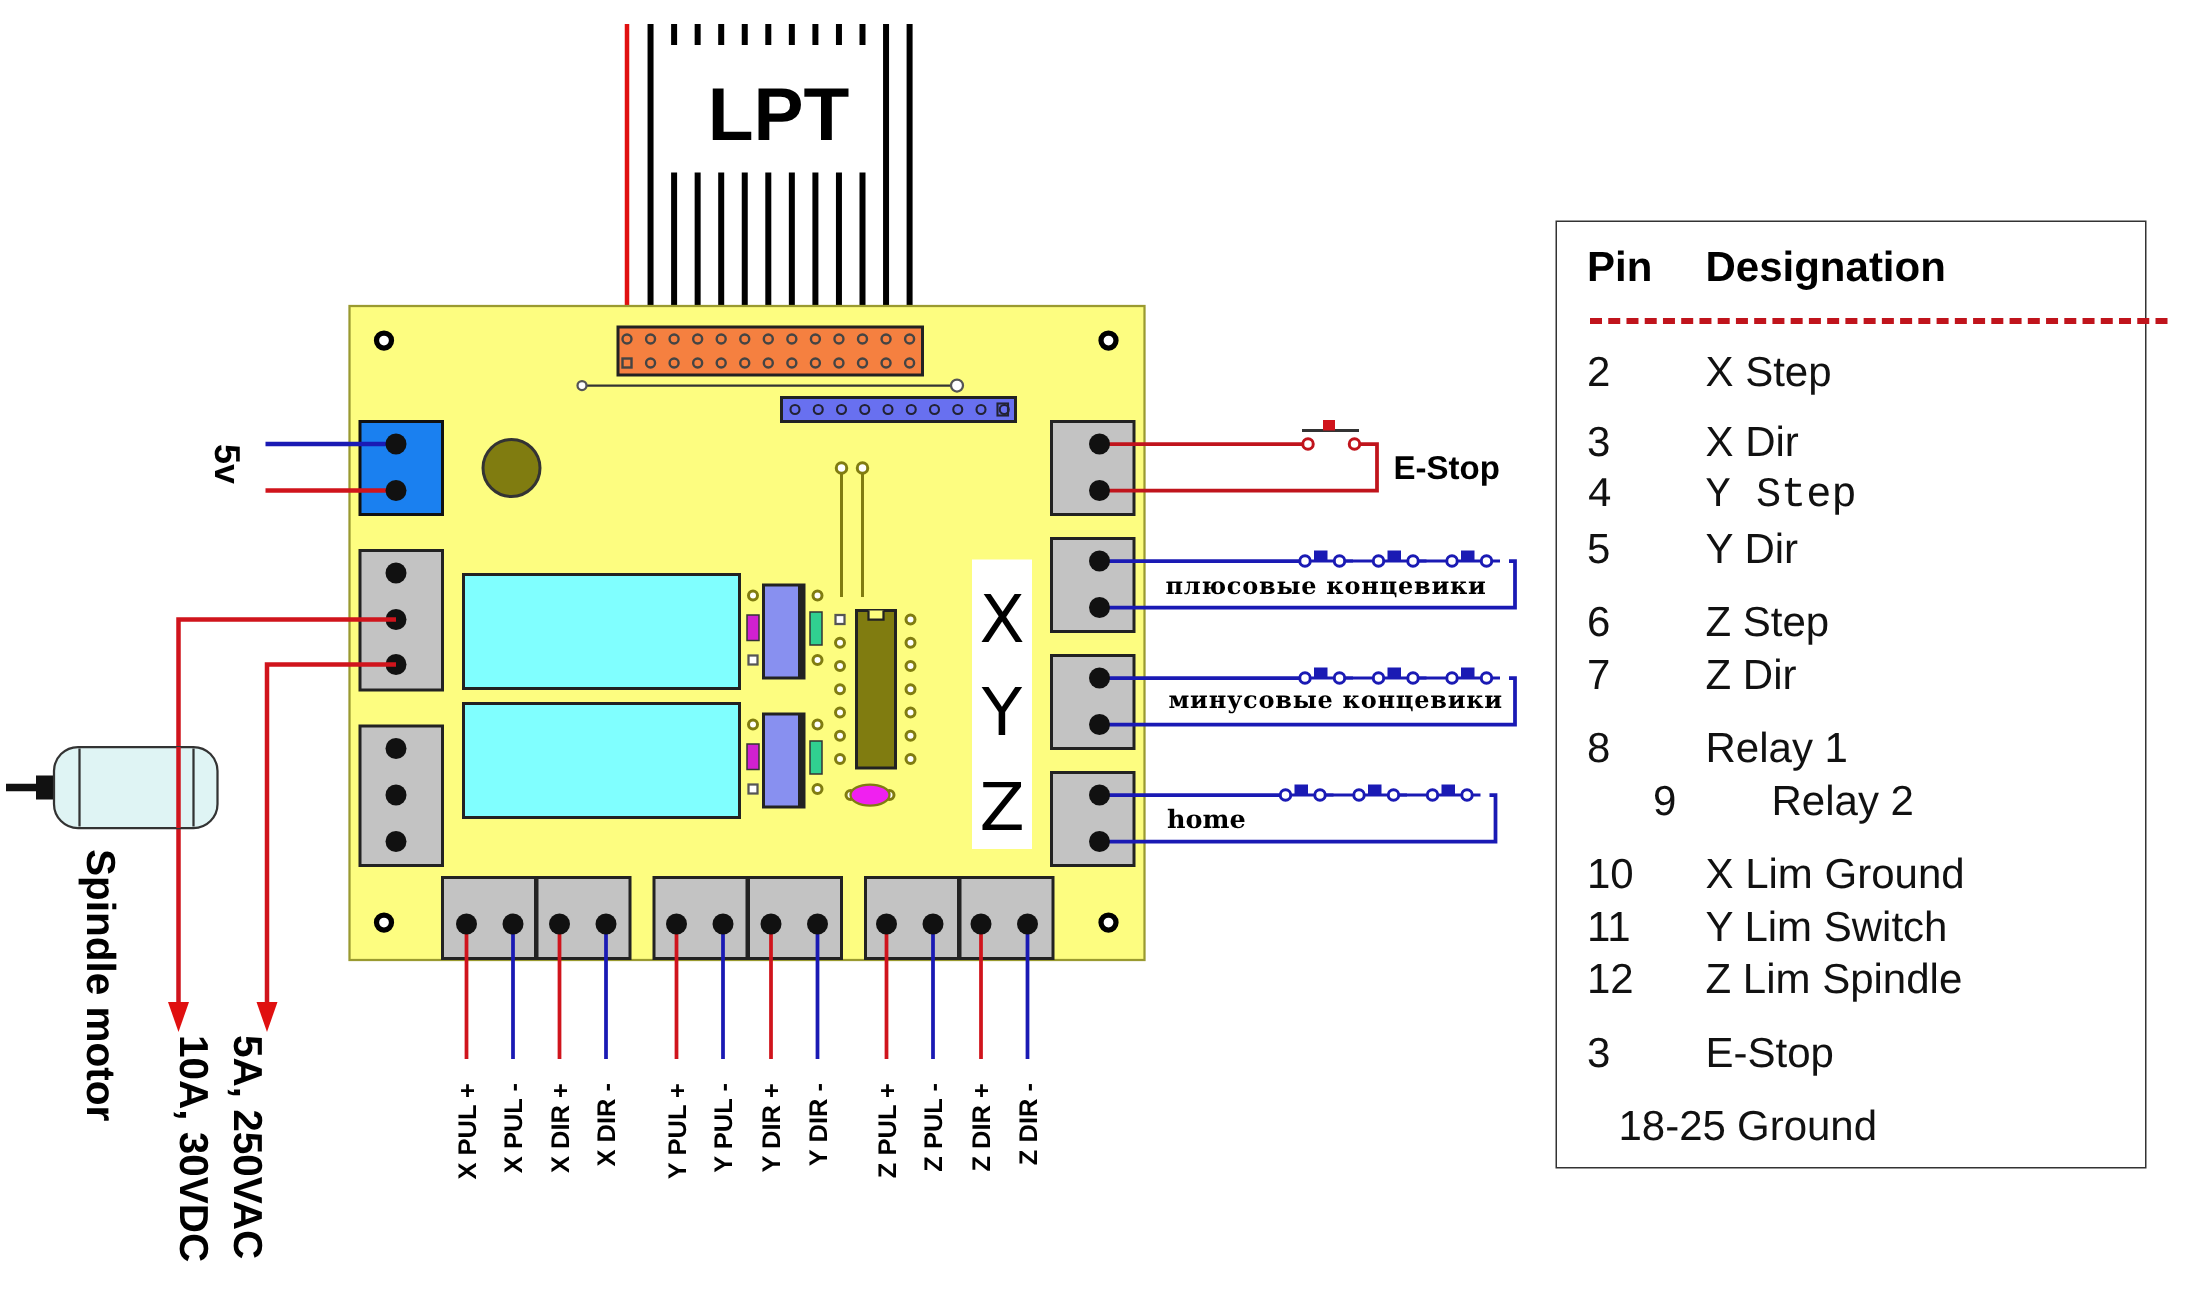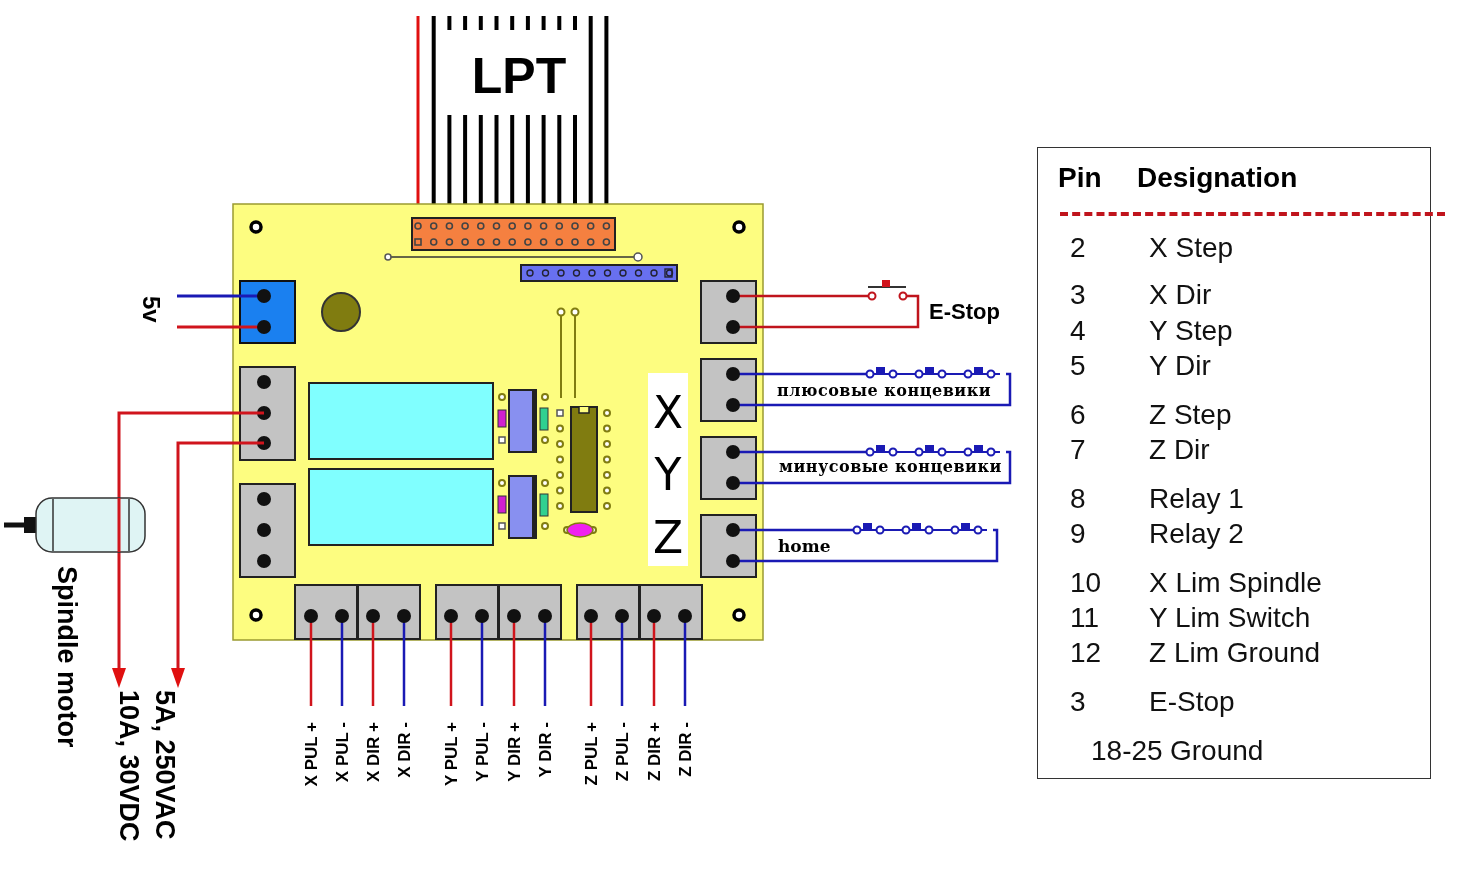--- a/index.html
+++ b/index.html
@@ -4,21 +4,21 @@
 <style>
   html, body { margin: 0; padding: 0; background: #ffffff; }
   body { width: 1473px; height: 875px; position: relative; overflow: hidden; font-family: "Liberation Sans", sans-serif; }
   svg { position: absolute; left: 0; top: 0; }
   .lbl { font-family: "Liberation Sans", sans-serif; fill: #000; }
   .serif { font-family: "DejaVu Serif", serif; font-weight: bold; fill: #000; }
   #pin-table { position: absolute; left: 1037px; top: 147px; width: 394px; height: 632px; border: 1.5px solid #333; box-sizing: border-box; background: #fff; }
   #pin-table .hdr { position: absolute; top: 14px; left: 20px; font-weight: bold; font-size: 28px; color: #000; }
   #pin-table .hdr .h2 { position: absolute; left: 79px; white-space: nowrap; }
   #pin-table .dash { position: absolute; top: 64px; left: 22px; width: 385px; height: 0; border-top: 4px dashed #c0141c; }
-  .row { position: absolute; left: 32px; font-size: 28px; color: #111; white-space: nowrap; }
+  .row { position: absolute; left: 20px; font-size: 28px; color: #111; white-space: nowrap; }
   .row .pin { display: inline-block; width: 79px; }
 </style>
 </head>
 <body>
 
 <svg width="1473" height="875" viewBox="0 0 1473 875" xmlns="http://www.w3.org/2000/svg">
 
   <g>
     <line x1="418" y1="16" x2="418" y2="226" stroke="#e01010" stroke-width="3"></line>
     <g id="lpt-wires" stroke="#000" stroke-width="4">
@@ -349,25 +349,25 @@
 
 <div id="pin-table">
   <div class="hdr">
     <span>Pin</span>
     <span class="h2">Designation</span>
   </div>
   <div class="dash"></div>
   <div id="pin-rows">
       <div class="row" style="top: 84px;"><span class="pin">2</span><span>X Step</span></div>
       <div class="row" style="top: 119px; margin-top: 12px;"><span class="pin">3</span><span>X Dir</span></div>
-      <div class="row" style="top: 167px;"><span class="pin">4</span><span>Y Step</span></div>
+      <div class="row" style="top: 167px; font-family: Liberation Mono, monospace;"><span class="pin">4</span><span>Y Step</span></div>
       <div class="row" style="top: 202px;"><span class="pin">5</span><span>Y Dir</span></div>
       <div class="row" style="top: 251px;"><span class="pin">6</span><span>Z Step</span></div>
       <div class="row" style="top: 286px;"><span class="pin">7</span><span>Z Dir</span></div>
       <div class="row" style="top: 335px;"><span class="pin">8</span><span>Relay 1</span></div>
-      <div class="row" style="top: 370px;"><span class="pin">9</span><span>Relay 2</span></div>
-      <div class="row" style="top: 419px;"><span class="pin">10</span><span>X Lim Spindle</span></div>
+      <div class="row" style="top: 370px; margin-left: 44px;"><span class="pin">9</span><span>Relay 2</span></div>
+      <div class="row" style="top: 419px;"><span class="pin">10</span><span>X Lim Ground</span></div>
       <div class="row" style="top: 454px;"><span class="pin">11</span><span>Y Lim Switch</span></div>
-      <div class="row" style="top: 489px;"><span class="pin">12</span><span>Z Lim Ground</span></div>
+      <div class="row" style="top: 489px;"><span class="pin">12</span><span>Z Lim Spindle</span></div>
       <div class="row" style="top: 538px;"><span class="pin">3</span><span>E-Stop</span></div>
       <div class="row" style="top: 587px; margin-left: 21px;"><span class="pin">18-25</span><span>Ground</span></div>
     </div>
 </div>
 
 </body></html>

